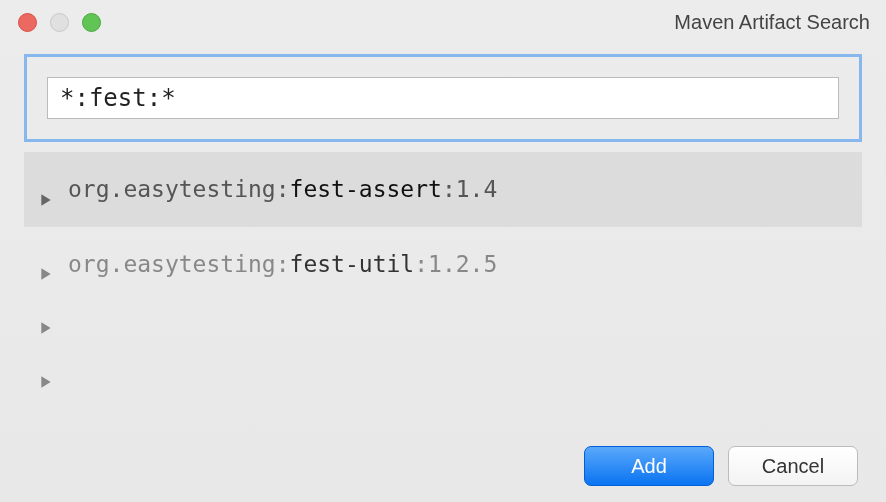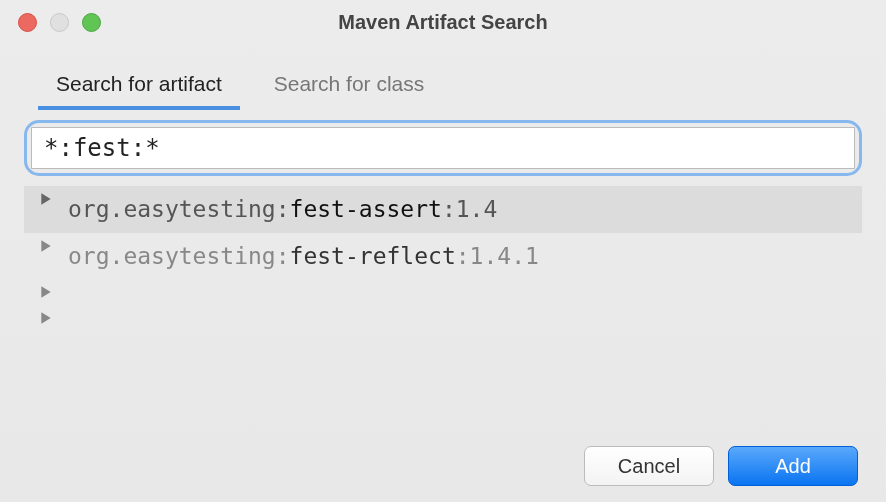--- a/index.html
+++ b/index.html
@@ -37,24 +37,24 @@
     .traffic-light {
       width: 19px;
       height: 19px;
       border-radius: 50%;
     }
     .traffic-light.close { background: #ec6961; border: 0.5px solid #d84e45; }
     .traffic-light.minimize { background: #e0e0e0; border: 0.5px solid #c8c8c8; }
     .traffic-light.zoom { background: #61c555; border: 0.5px solid #4aa83e; }
     .title {
       flex: 1;
-      text-align: center;
+      text-align: right;
       font-size: 20px;
       color: #444;
-      font-weight: 700;
+      font-weight: 400;
     }
     .content {
       flex: 1;
       padding: 0 24px;
       display: flex;
       flex-direction: column;
     }
     .tabs {
       display: flex;
       margin-top: 18px;
@@ -72,43 +72,43 @@
     .tab.active::after {
       content: '';
       position: absolute;
       left: -10px; right: -10px; bottom: 0;
       height: 4px;
       background: #4a90e2;
     }
     .search-wrapper {
       margin-top: 10px;
       border: 3px solid #87b8ed;
-      border-radius: 15px;
-      padding: 4px;
+      border-radius: 0;
+      padding: 20px;
     }
     .search-input {
       width: 100%;
       font-size: 24px;
       font-family: "SF Mono", Menlo, Monaco, monospace;
       padding: 6px 12px;
       border: 1px solid #bbb;
       outline: none;
       color: #222;
       background: #fff;
     }
     .results {
       flex: 1;
       margin-top: 10px;
       background: transparent;
       overflow-y: auto;
     }
     .result-row {
       display: flex;
-      align-items: flex-start;
-      padding: 6px 12px;
+      align-items: flex-end;
+      padding: 20px 12px;
       cursor: pointer;
       font-family: "SF Mono", Menlo, Monaco, monospace;
       font-size: 23px;
       line-height: 1.5;
     }
     .result-row.selected {
       background: #dcdcdc;
     }
     .disclosure-arrow {
       width: 20px;
@@ -160,61 +160,57 @@
     <div class="traffic-lights">
       <div class="traffic-light close"></div>
       <div class="traffic-light minimize"></div>
       <div class="traffic-light zoom"></div>
     </div>
     <div class="title">Maven Artifact Search</div>
   </div>
 
   <div class="content">
 
-    <div class="tabs">
-      <div class="tab active">Search for artifact</div>
-      <div class="tab">Search for class</div>
-    </div>
 
     <div class="search-wrapper">
       <input class="search-input" type="text" value="*:fest:*" style="">
     </div>
 
     <div class="results" id="results-container">
         <div class="result-row selected">
           <span class="disclosure-arrow">
             <svg width="12" height="14" viewBox="0 0 10 12">
               <path d="M1 1 L9 6 L1 11 Z" fill="currentColor"></path>
             </svg>
           </span>
           <span class="artifact-text"><span class="group-id">org.easytesting</span><span class="colon">:</span><span class="artifact-id">fest-assert</span><span class="colon">:</span><span class="version">1.4</span></span>
         </div>
         <div class="result-row">
           <span class="disclosure-arrow">
             <svg width="12" height="14" viewBox="0 0 10 12">
               <path d="M1 1 L9 6 L1 11 Z" fill="currentColor"></path>
             </svg>
           </span>
-          <span class="artifact-text"><span class="group-id">org.easytesting</span><span class="colon">:</span><span class="artifact-id">fest-reflect</span><span class="colon">:</span><span class="version">1.4.1</span></span>
+          <span class="artifact-text"><span class="group-id">org.easytesting</span><span class="colon">:</span><span class="artifact-id">fest-util</span><span class="colon">:</span><span class="version">1.2.5</span></span>
         </div>
         <div class="result-row">
           <span class="disclosure-arrow">
             <svg width="12" height="14" viewBox="0 0 10 12">
               <path d="M1 1 L9 6 L1 11 Z" fill="currentColor"></path>
             </svg>
           </span>
         </div>
         <div class="result-row">
           <span class="disclosure-arrow">
             <svg width="12" height="14" viewBox="0 0 10 12">
               <path d="M1 1 L9 6 L1 11 Z" fill="currentColor"></path>
             </svg>
           </span>
         </div>
       </div>
 
     <div class="button-bar">
+      <button class="btn primary">Add</button>
       <button class="btn">Cancel</button>
-      <button class="btn primary">Add</button>
     </div>
 
   </div>
 </div>
 
 </body></html>

